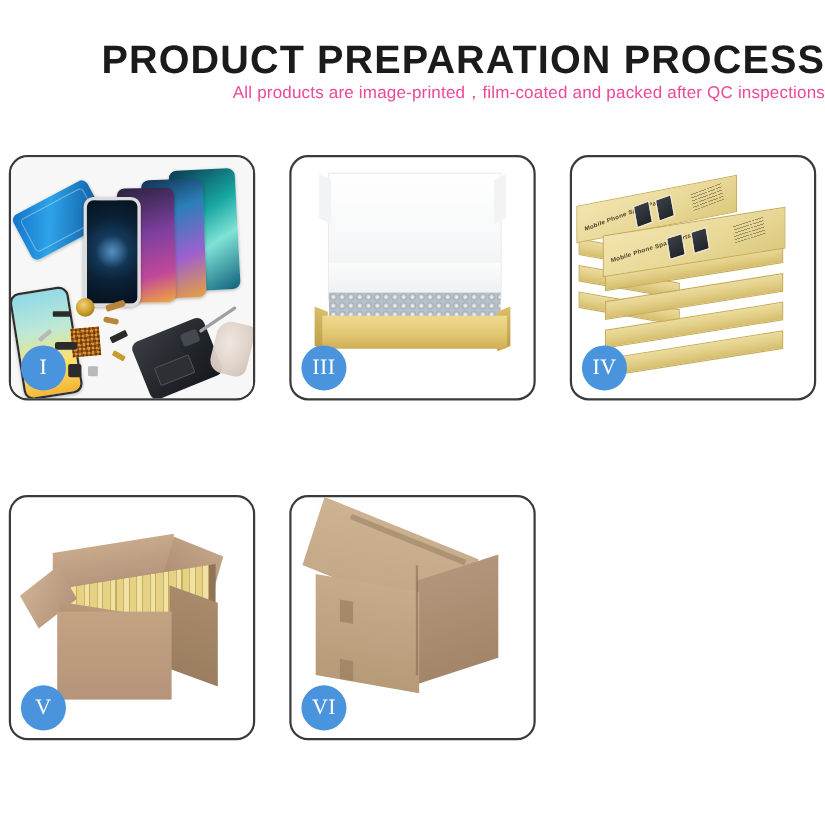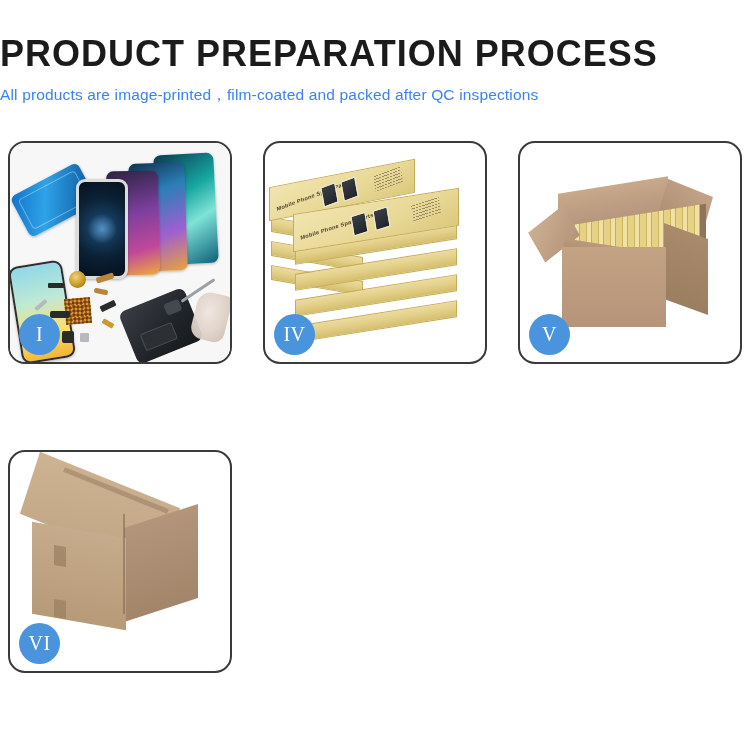--- a/index.html
+++ b/index.html
@@ -19,41 +19,41 @@
     background: #ffffff;
   }
 
   
   .header {
     position: absolute;
     top: 0;
     left: 0;
     width: 750px;
     height: 126px;
-    text-align: left;
+    text-align: right;
   }
 
   .main-title {
     margin-top: 34px;
     font-family: "Liberation Sans", sans-serif;
     font-size: 36px;
     font-weight: 700;
     letter-spacing: 1.0px;
     color: #1b1b1b;
     line-height: 40px;
     white-space: nowrap;
   }
 
   .sub-title {
-    margin-top: 11px;
+    margin-top: 1px;
     font-family: "Liberation Sans", sans-serif;
     font-size: 15.5px;
     font-weight: 400;
     letter-spacing: 0.15px;
-    color: #3b82f6;
+    color: #ec4899;
     line-height: 20px;
     white-space: nowrap;
   }
 
   
   .grid {
     position: absolute;
     top: 141px;
     left: 8px;
     width: 734px;
@@ -414,20 +414,33 @@
           <div class="lens"></div>
           <div class="batt"></div>
         </div>
         <div class="hand"></div>
         <div class="tweezer"></div>
       </div>
       <div class="badge">I</div>
     </div>
 
 
+    <div class="card">
+      <div class="card-stage">
+        <div class="b3-lid"></div>
+        <div class="b3-lid-l"></div>
+        <div class="b3-lid-r"></div>
+        <div class="b3-foam"></div>
+        <div class="b3-bubbles"></div>
+        <div class="b3-side-l"></div>
+        <div class="b3-side-r"></div>
+        <div class="b3-front"></div>
+      </div>
+      <div class="badge">III</div>
+    </div>
 
     <div class="card">
       <div class="card-stage">
         <div class="stack">
 
           <div class="sbox" style="left:6px;top:58px;width:92px;height:15px;transform:skewY(10deg);"></div>
           <div class="sbox" style="left:6px;top:82px;width:92px;height:15px;transform:skewY(10deg);"></div>
           <div class="sbox" style="left:6px;top:106px;width:92px;height:15px;transform:skewY(10deg);"></div>
           <div class="sbox" style="left:6px;top:130px;width:92px;height:15px;transform:skewY(10deg);"></div>
 

